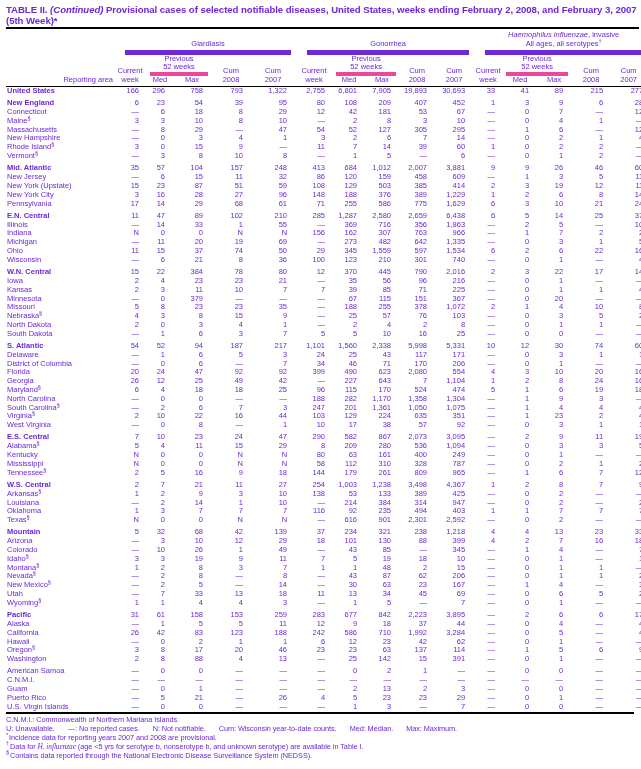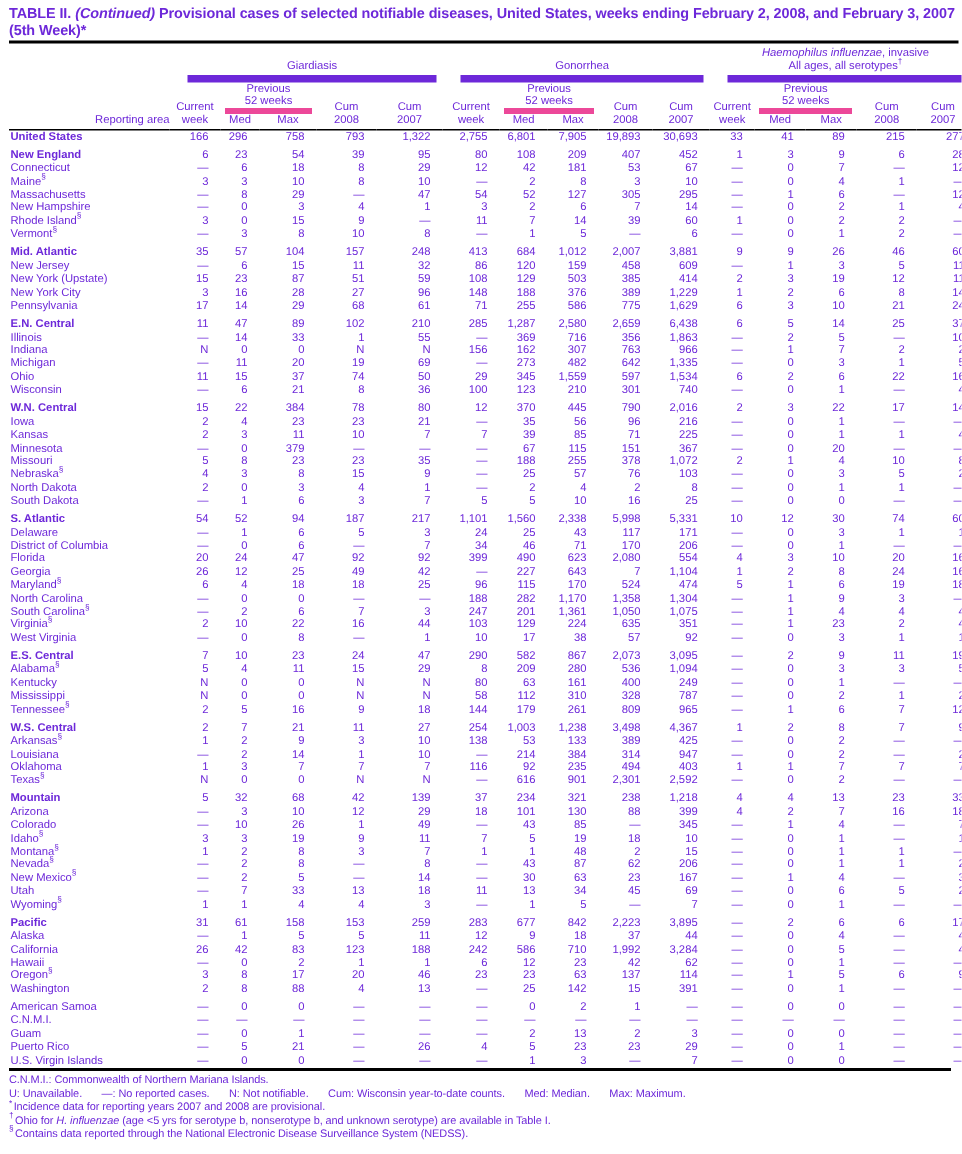--- a/index.html
+++ b/index.html
@@ -27,21 +27,21 @@
   tbody td.num { text-align:right; padding-right:8px; }
   tbody td.last { padding-right:3px; }
   tbody td.area { text-align:left; padding-left:1px; }
   tr.total td.area, tr.region td.area { font-weight:bold; }
   tr.gap td { height:3.5px; line-height:3.5px; font-size:1px; }
   sup { font-size:5.5px; vertical-align:super; line-height:0; }
 
   .bottom-rule { border-top:2px solid #000; width:628px; margin-top:1px; }
   .footnotes { font-size:7.3px; line-height:8.8px; margin-top:2px; letter-spacing:-0.05px; }
   .legend span { margin-right:13px; }
-  .note i { font-style:italic; }
+  .note i { font-style:italic;font-family:Liberation Serif, serif; }
   .note sup { margin-right:1px; }
 </style>
 </head>
 <body>
 
 <div class="page">
 
   <div class="title"><span>TABLE II.</span> <i>(Continued)</i> <span>Provisional cases of selected notifiable diseases, United States, weeks ending February 2, 2008, and February 3, 2007 (5th Week)</span><span>*</span></div>
   <div class="title-rule"></div>
 
@@ -1384,18 +1384,18 @@
       </tbody>
   </table>
 
   <div class="bottom-rule"></div>
 
   <div class="footnotes">
     <div>C.N.M.I.: Commonwealth of Northern Mariana Islands.</div>
     <div class="legend"><span>U: Unavailable.</span><span>—: No reported cases.</span><span>N: Not notifiable.</span><span>Cum: Wisconsin year-to-date counts.</span><span>Med: Median.</span><span>Max: Maximum.</span></div>
     <div>
         <div class="note"><sup>*</sup><span>Incidence data for reporting years 2007 and 2008 are provisional.</span></div>
-        <div class="note"><sup>†</sup><span>Ohio for </span><i>H. influenzae</i><span> (age &lt;5 yrs for serotype b, nonserotype b, and unknown serotype) are available in Table I.</span></div>
+        <div class="note"><sup>†</sup><span>Data for </span><i>H. influenzae</i><span> (age &lt;5 yrs for serotype b, nonserotype b, and unknown serotype) are available in Table I.</span></div>
         <div class="note"><sup>§</sup><span>Contains data reported through the National Electronic Disease Surveillance System (NEDSS).</span></div>
       </div>
   </div>
 
 </div>
 
 </body></html>

